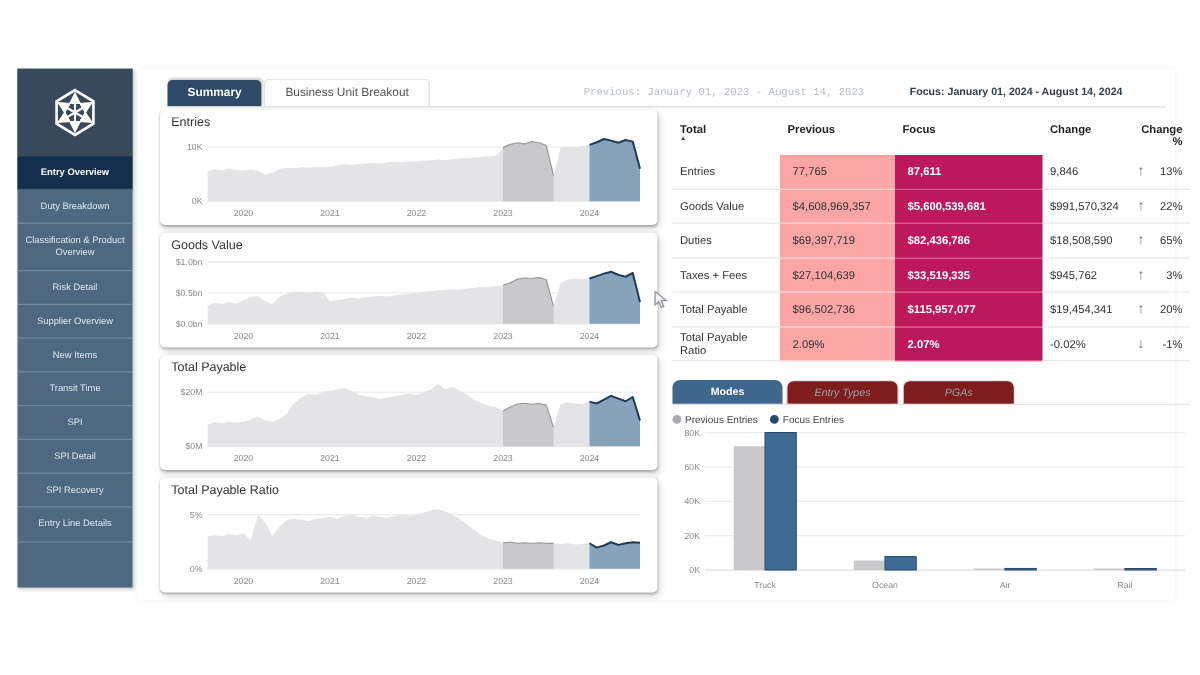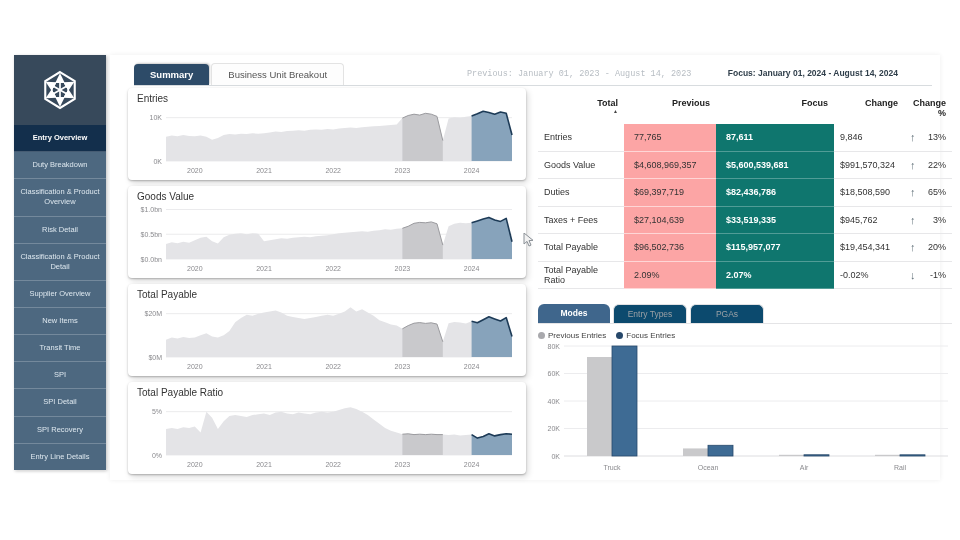--- a/index.html
+++ b/index.html
@@ -26,33 +26,33 @@
 
   
   .charts{position:absolute;left:18px;top:33px;width:398px;}
   .chart-card{position:relative;height:92px;margin-bottom:6px;background:#fff;border-radius:4px;padding:5px 8px 0 8px;box-sizing:border-box;box-shadow:0 1px 2px rgba(0,0,0,.25),2px 3px 6px rgba(0,0,0,.14);}
   .chart-title{font-size:10px;color:#333;margin:0 0 1px 1px;}
   .ax{font-size:7px;fill:#8a8a8e;}
 
   
   .right{position:absolute;left:428px;top:40px;width:414px;}
   .trow{display:grid;grid-template-columns:86px 92px 118px 70px 48px;}
-  .th{font-size:9px;font-weight:bold;color:#222;padding:3px 6px 6px 6px;text-align:right;}
+  .th{font-size:9px;font-weight:bold;color:#222;padding:3px 6px 6px 6px;}
   .th:last-child{text-align:right;}
   .td{font-size:9px;color:#333;padding:0 6px;height:26.5px;display:flex;align-items:center;border-bottom:1px solid #e7e7e9;}
   .td.prev{background:#fca5a5;border-bottom:1px solid rgba(255,255,255,.55);padding-left:10px;}
-  .td.focus{background:#0f766e;color:#fff;font-weight:bold;border-bottom:1px solid rgba(255,255,255,.28);padding-left:10px;}
+  .td.focus{background:#be185d;color:#fff;font-weight:bold;border-bottom:1px solid rgba(255,255,255,.28);padding-left:10px;}
   .td.pct{justify-content:space-between;}
   .arrow{font-weight:bold;font-size:11px;color:#5f6e77;}
   .sort-caret{display:block;font-size:5px;color:#444;line-height:3px;margin-top:2px;}
 
   .mode-tabs{margin-top:15px;display:flex;border-bottom:1px solid #e4e4e6;}
-  .mode-tab{width:72px;text-align:center;padding:4px 0;font-size:8.5px;border-radius:6px 6px 0 0;margin-right:3px;cursor:pointer;}
+  .mode-tab{width:88px;text-align:center;padding:4px 0;font-size:8.5px;border-radius:6px 6px 0 0;margin-right:3px;cursor:pointer;}
   .mode-tab.active{background:#3f668c;color:#fff;font-weight:bold;}
-  .mode-tab.inactive{background:#0c4a6e;border:1px solid #e2e2e4;border-bottom:none;color:#9aa0a5;}
+  .mode-tab.inactive{background:#7f1d1d;border:1px solid #e2e2e4;border-bottom:none;color:#9aa0a5;font-style:italic;}
 
   .legend{margin-top:7px;display:flex;align-items:flex-end;font-size:8px;color:#444;}
   .legend .item{display:flex;align-items:center;margin-right:10px;}
   .dot{width:7px;height:7px;border-radius:50%;margin-right:3px;}
 
   .barchart{margin-top:2px;}
 
   
   .cursor{position:absolute;left:509px;top:178px;z-index:9;}
 </style>
@@ -78,21 +78,20 @@
           <line x1="17" y1="19" x2="26.5" y2="24.5"></line>
           <line x1="17" y1="19" x2="7.5" y2="24.5"></line>
         </g>
       </svg>
     </div>
     <div class="nav" id="nav">
         <div class="nav-item active">Entry Overview</div>
         <div class="nav-item">Duty Breakdown</div>
         <div class="nav-item">Classification &amp; Product Overview</div>
         <div class="nav-item">Risk Detail</div>
-        <div class="nav-item">Classification &amp; Product Detail</div>
         <div class="nav-item">Supplier Overview</div>
         <div class="nav-item">New Items</div>
         <div class="nav-item">Transit Time</div>
         <div class="nav-item">SPI</div>
         <div class="nav-item">SPI Detail</div>
         <div class="nav-item">SPI Recovery</div>
         <div class="nav-item">Entry Line Details</div>
       </div>
   </div>
 

